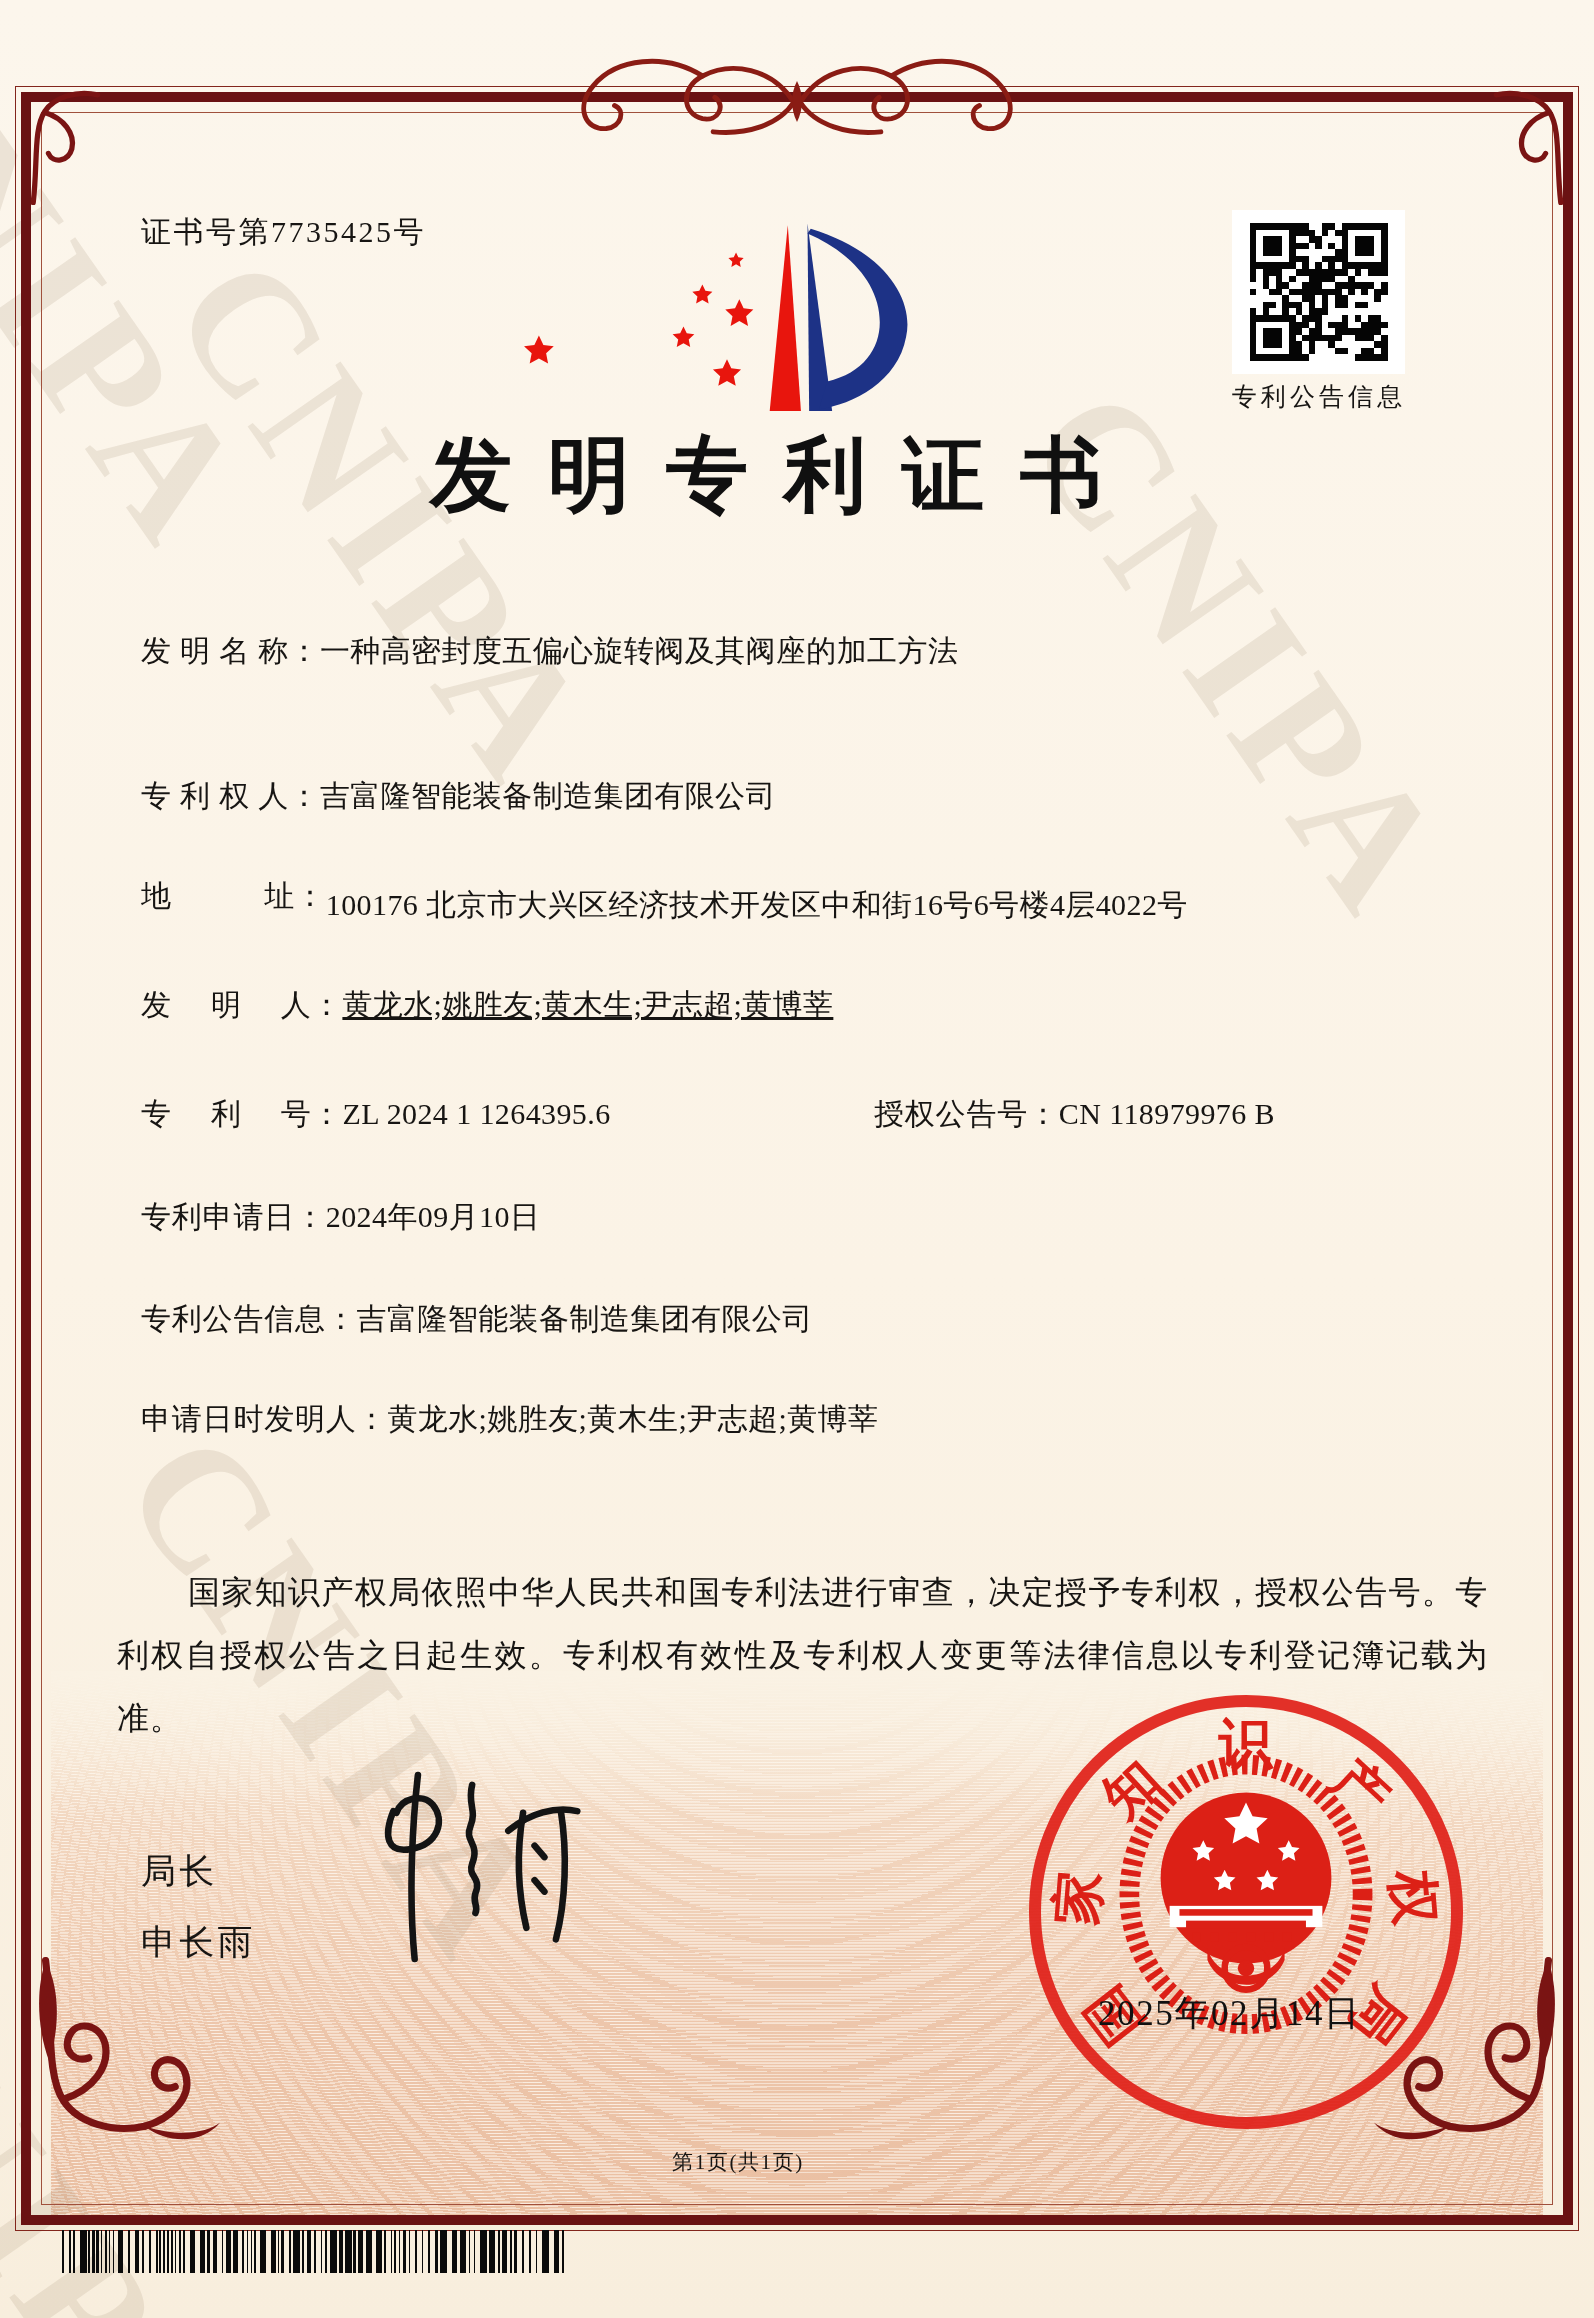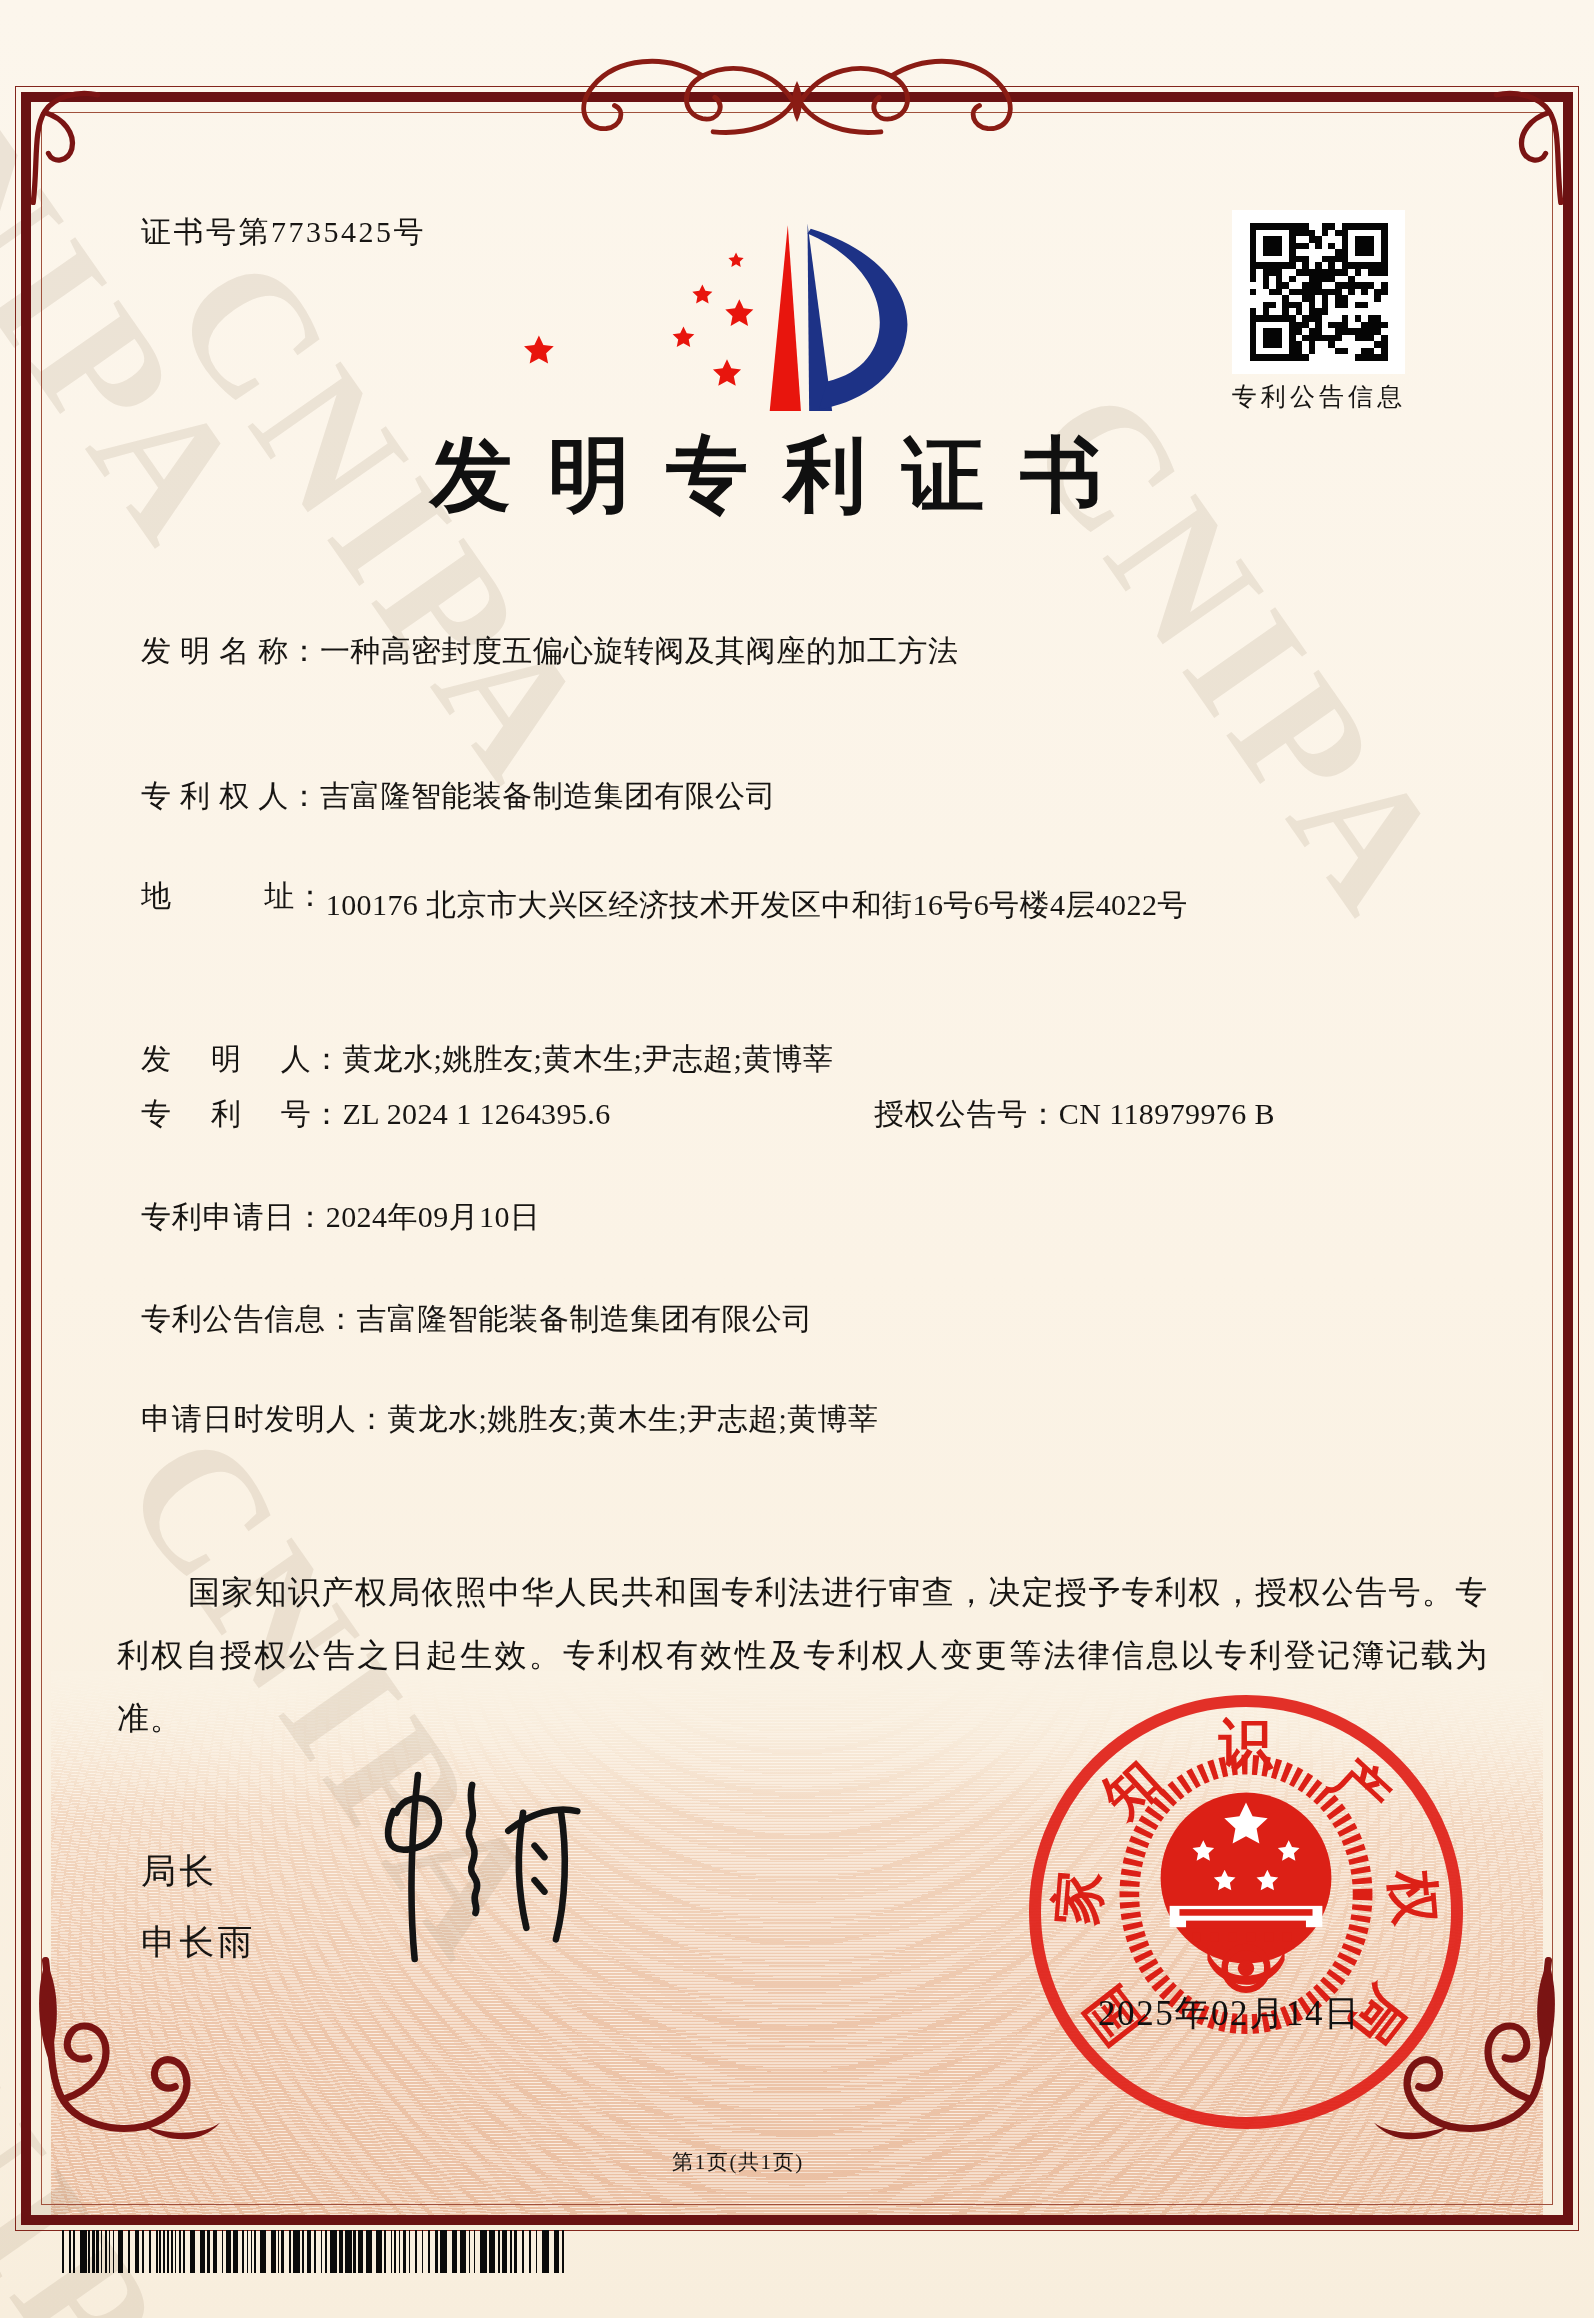--- a/index.html
+++ b/index.html
@@ -624,21 +624,21 @@
 
 <div class="row" style="top:776px;">
   <span class="label">专 利 权 人：</span><span class="value">吉富隆智能装备制造集团有限公司</span>
 </div>
 
 <div class="row addr-row" style="top:876px;">
   <span class="label">地　　　址：</span>
     <span class="value">100176 北京市大兴区经济技术开发区中和街16号6号楼4层4022号</span>
 </div>
 
-<div class="row" style="top:1039px;">
+<div class="row" style="top:985px;text-decoration:underline;">
   <span class="label">发　 明　 人：</span><span class="value">黄龙水;姚胜友;黄木生;尹志超;黄博莘</span>
 </div>
 
 <div class="row" style="top:1094px;">
   <span class="label">专　 利　 号：</span><span class="value">ZL 2024 1 1264395.6</span>
   <span class="col2"><span class="label">授权公告号：</span><span class="value">CN 118979976 B</span></span>
 </div>
 
 <div class="row" style="top:1197px;">
   <span class="label">专利申请日：</span><span class="value">2024年09月10日</span>

